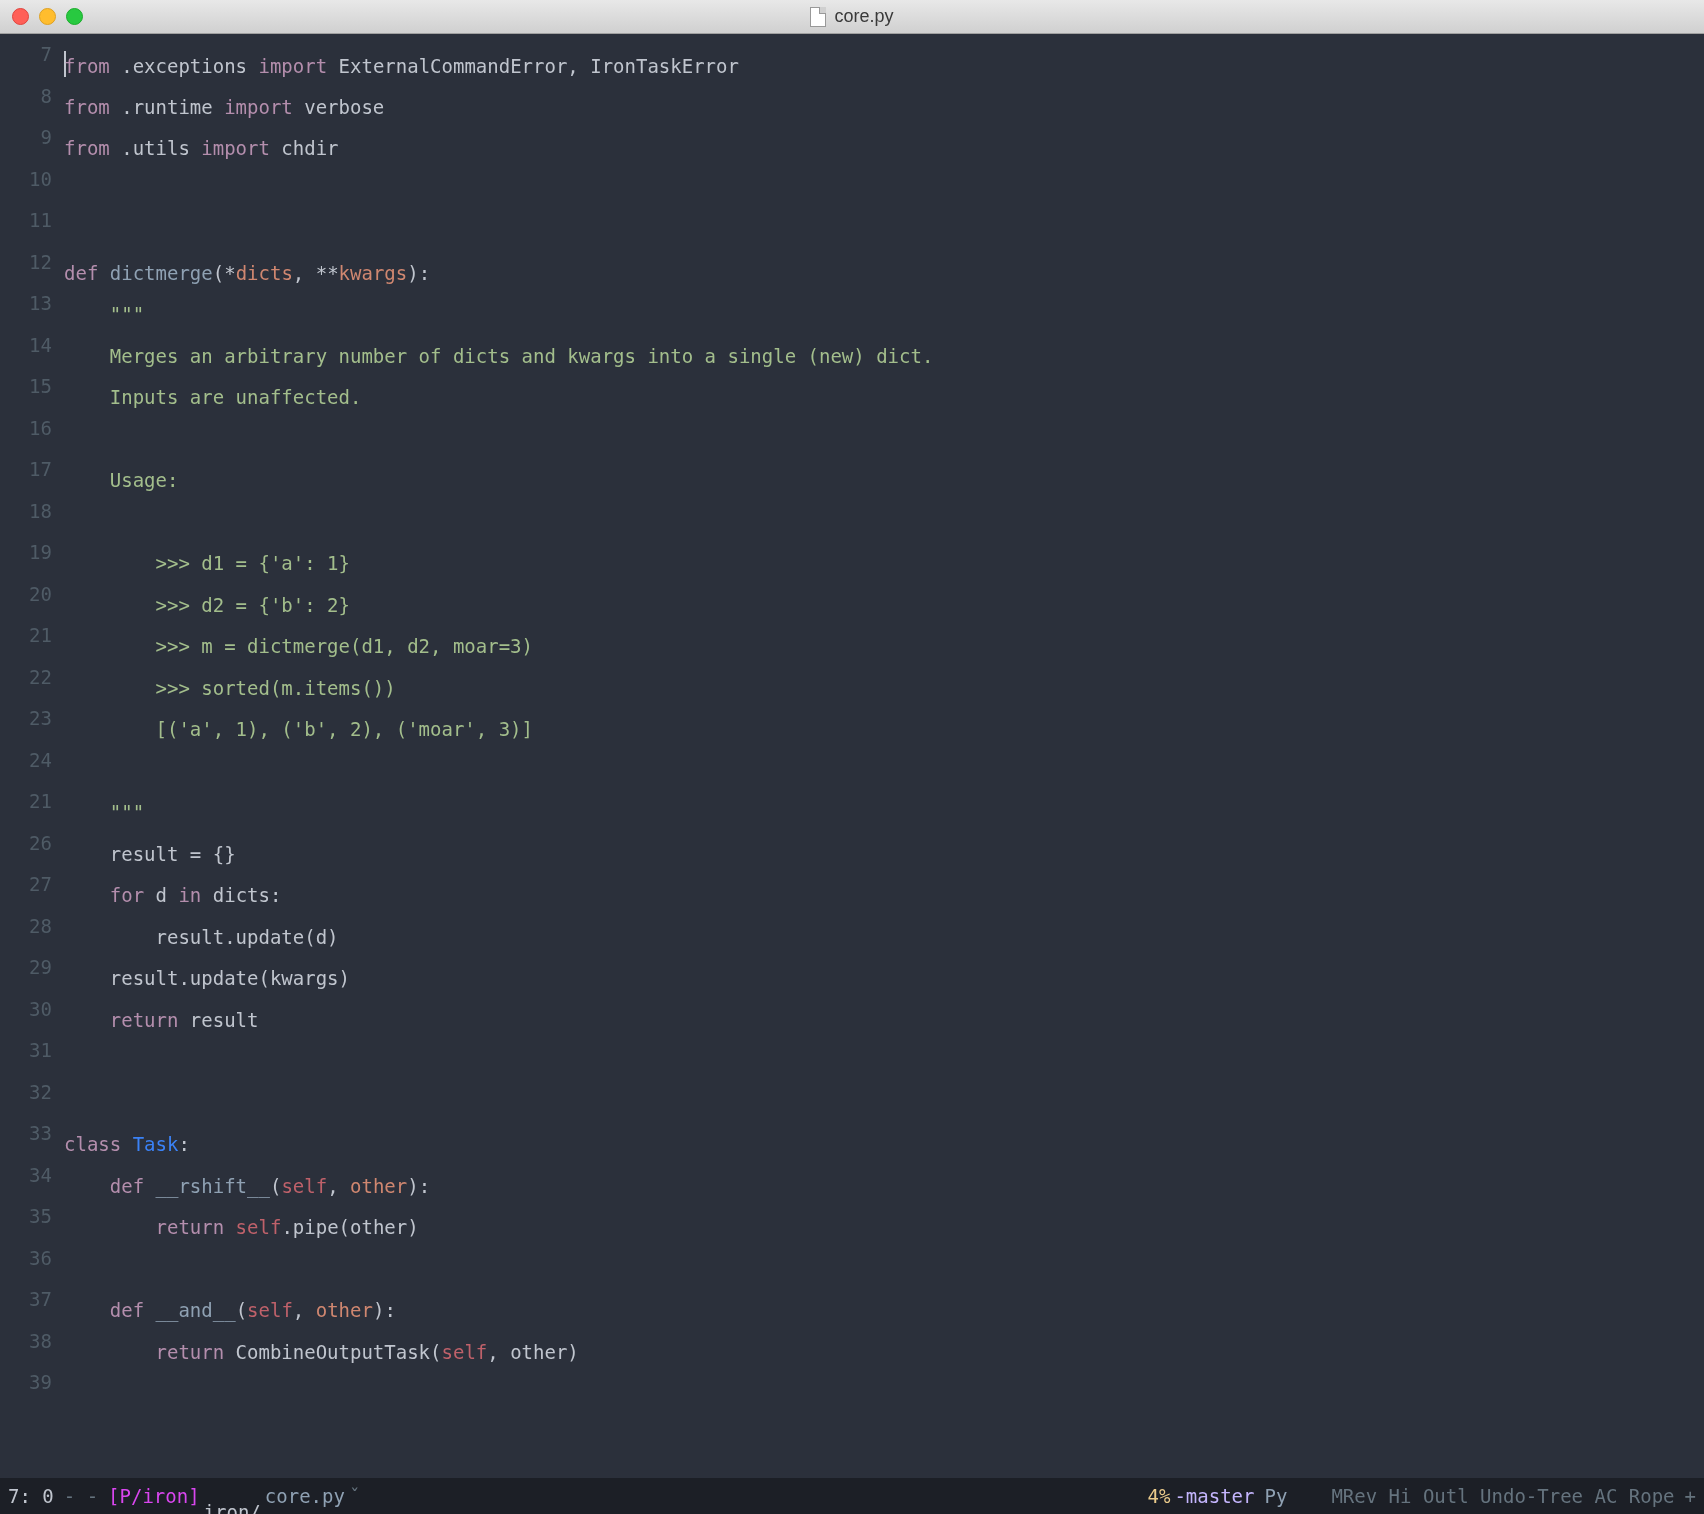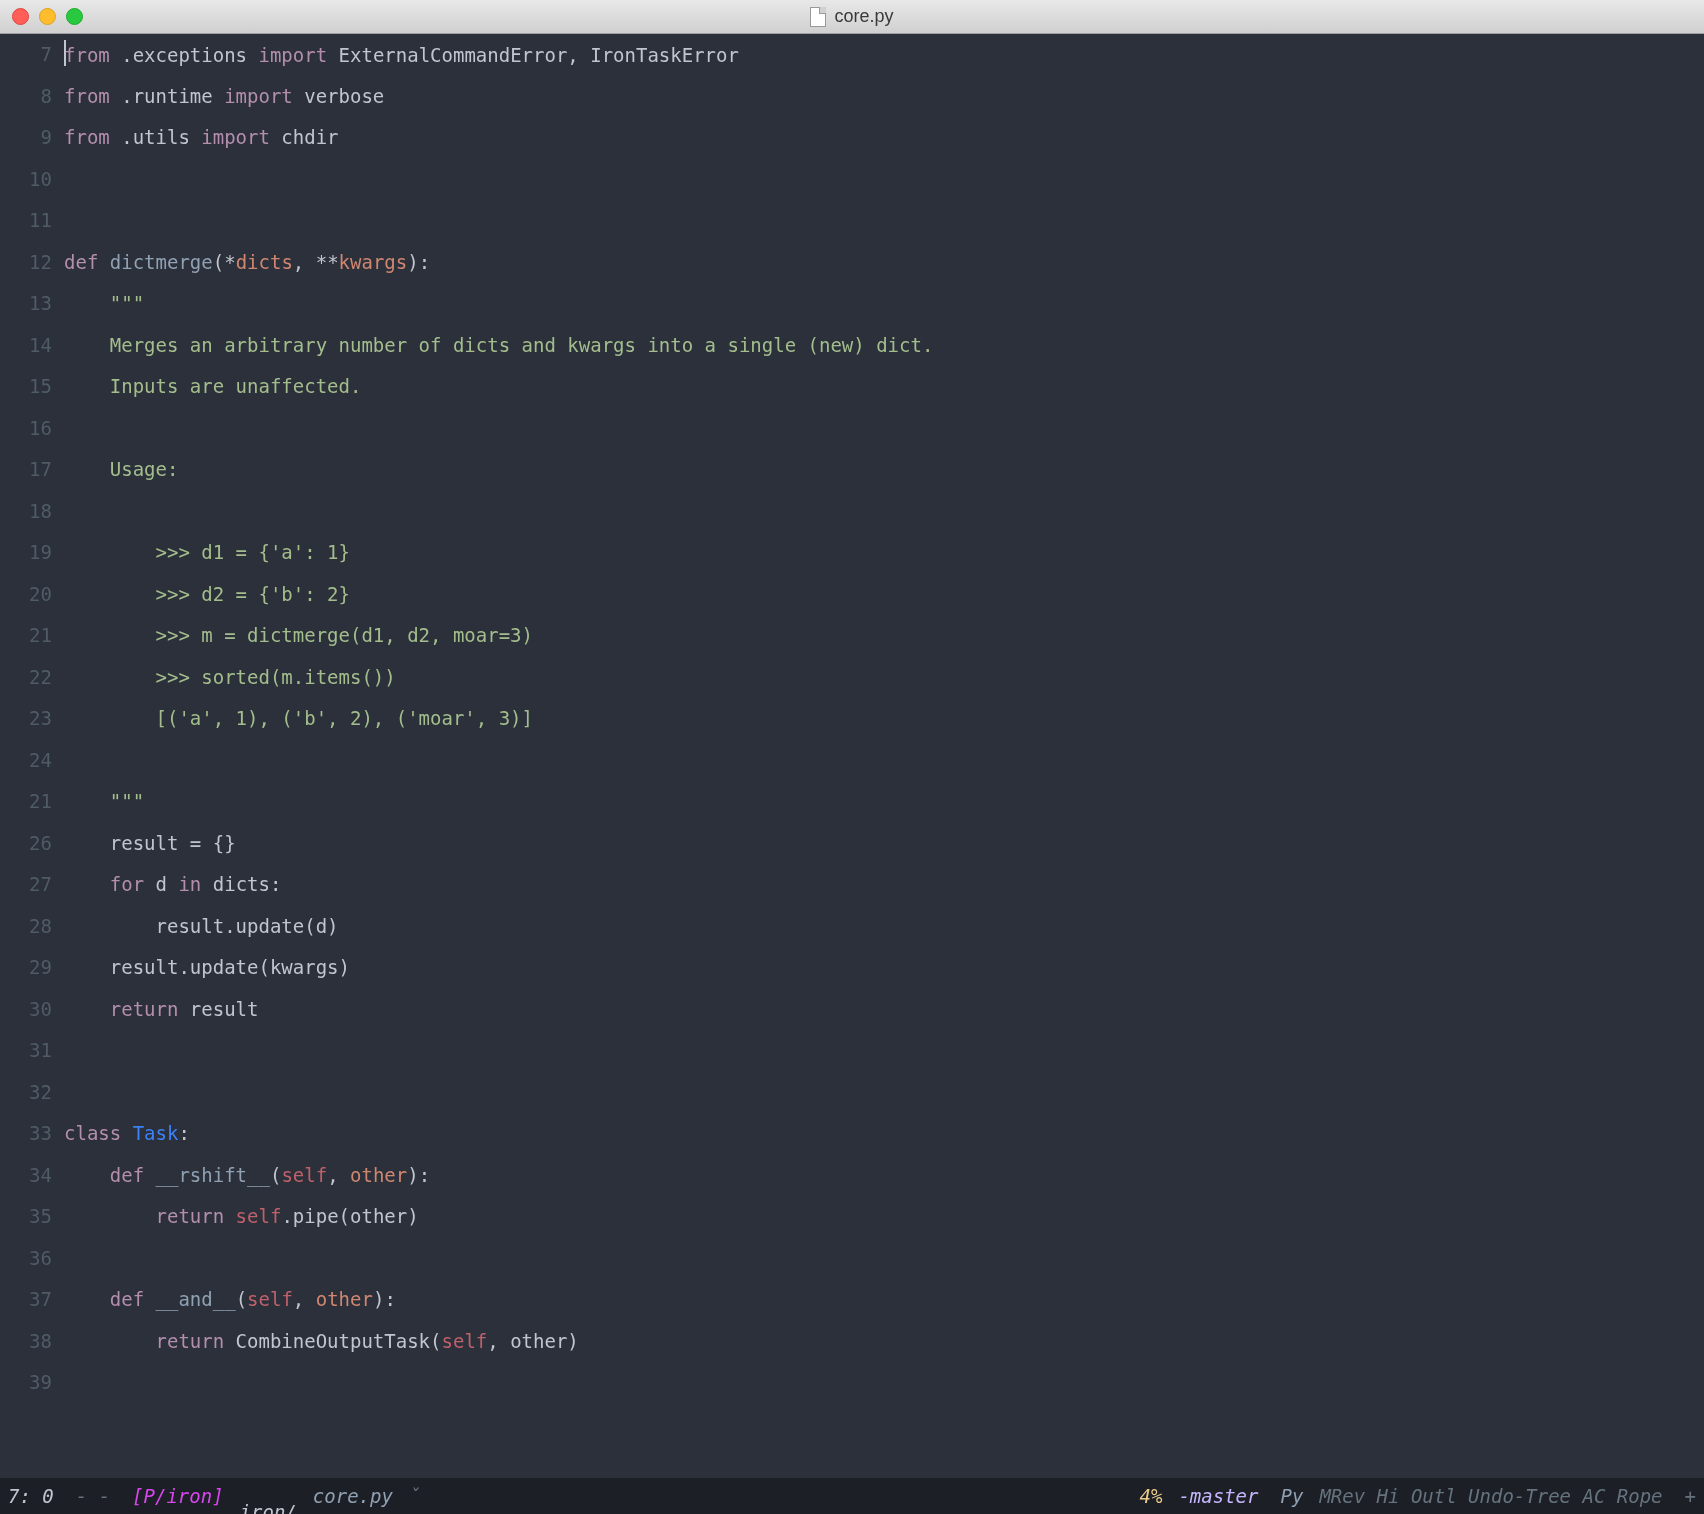--- a/index.html
+++ b/index.html
@@ -51,21 +51,21 @@
     width: 64px;
     text-align: right;
     padding-right: 12px;
     color: #4f5b66;
     user-select: none;
     padding-top: 6px;
   }
   .code {
     flex: 1;
     white-space: pre;
-    padding-top: 6px;
+    padding-top: 17px;
     position: relative;
   }
   .gutter div, .code > div { height: 41.5px; }
   .cursor {
     display: inline-block; width: 2px; height: 26px;
     background: #c0c5ce; vertical-align: text-bottom;
     margin-right: -2px;
   }
   .kw { color: #b48ead; }
   .fn { color: #8fa1b3; margin-top: 44px; }
@@ -74,34 +74,33 @@
   .param { color: #d08770; }
   .self { color: #bf616a; }
   .cls { color: #3b82f6; }
   .modeline {
     height: 36px;
     background: #1c1f26;
     display: flex;
     align-items: center;
     padding: 0 8px;
     font-size: 19px;
-    gap: 16px;
-    font-style: italic;
+    gap: 4px;
   }
   .ml-pos { color: #c0c5ce; }
   .ml-sep { color: #65737e; padding: 0 6px; }
   .ml-proj { color: #d946ef; }
   .ml-path { color: #c0c5ce; margin-top: 32px; }
   .ml-file { color: #8fa1b3; }
   .ml-cursor { color: #65737e; }
   .ml-spacer { flex: 1; }
   .ml-pct { color: #ebcb8b; }
   .ml-branch { color: #c4b5fd; }
   .ml-mode { color: #8fa1b3; padding-left: 6px; }
-  .ml-minor { color: #65737e; }
+  .ml-minor { color: #65737e; margin-left: 40px; }
   .ml-plus { color: #65737e; padding-left: 6px; }
 </style>
 </head>
 <body>
 
 <div class="titlebar">
   <div class="traffic">
     <div class="dot red"></div>
     <div class="dot yellow"></div>
     <div class="dot green"></div>

